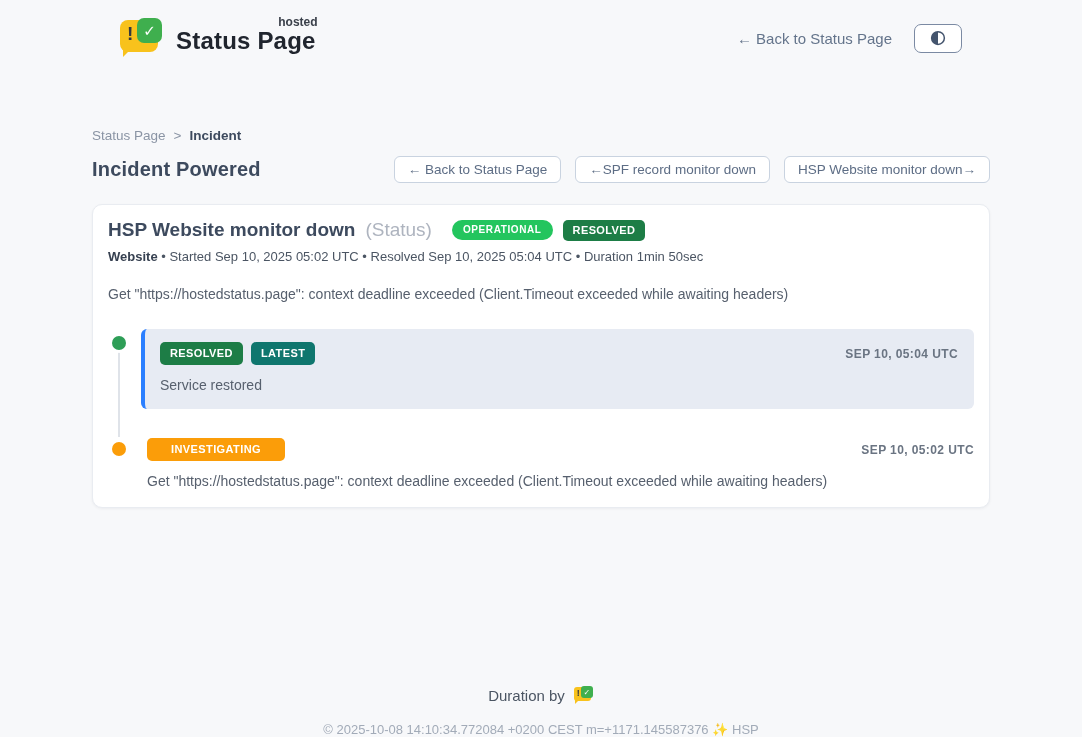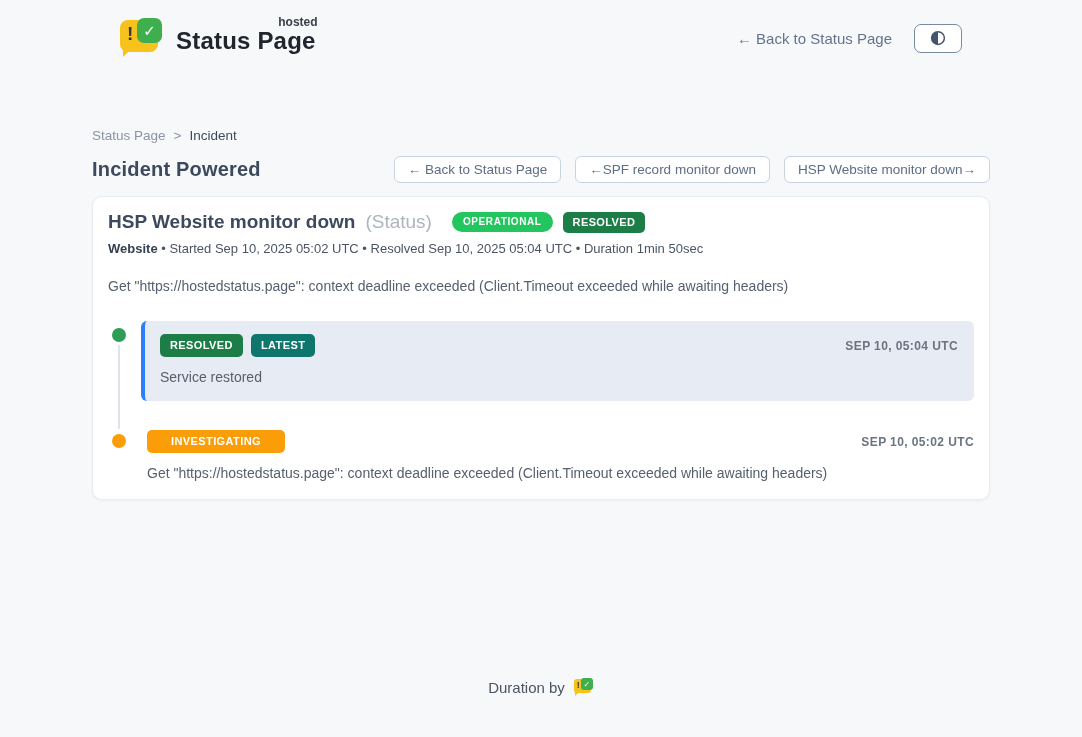--- a/index.html
+++ b/index.html
@@ -56,36 +56,36 @@
     border: 1px solid #7b8aa3; border-radius: 7px;
     display: flex; align-items: center; justify-content: center; cursor: pointer;
   }
 
   
   .breadcrumb {
     margin-top: 70px; font-size: 13.5px; color: #8a94a4;
     display: flex; align-items: center; gap: 8px;
   }
   .breadcrumb .crumb-root { cursor: pointer; }
-  .breadcrumb .crumb-current { color: #3d4a5e; font-weight: 400; text-align: center; }
+  .breadcrumb .crumb-current { color: #3d4a5e; font-weight: 700; text-align: center; }
   .title-row {
     display: flex; justify-content: space-between; align-items: center;
     margin-top: 13px;
   }
   .page-title { font-size: 20px; font-weight: 700; color: #3d4a5e; letter-spacing: 0.2px; }
   .nav-buttons { display: flex; gap: 14px; }
   .nav-btn {
     background: #ffffff; border: 1px solid #c9d3e0; border-radius: 6px;
     color: #5d6d85; font-size: 13.5px; padding: 5px 13px; cursor: pointer;
     font-family: inherit; white-space: nowrap;
   }
 
   
   .card {
-    margin-top: 13px; background: #ffffff; border: 1px solid #e9ecf1;
+    margin-top: 21px; background: #ffffff; border: 1px solid #e9ecf1;
     border-radius: 10px; box-shadow: 0 1px 3px rgba(16,24,40,0.05);
     padding: 14px 15px 18px 15px;
   }
   .card-title-row { display: flex; align-items: center; gap: 10px; flex-wrap: wrap; }
   .incident-title { font-size: 19px; font-weight: 600; color: #3d4a5e; }
   .incident-component { font-size: 19px; font-weight: 400; color: #aeb4bf; }
   .badge { display: inline-block; color: #fff; font-weight: 700; line-height: 1; }
   .badge-operational {
     background: #23c55e; font-size: 10px; letter-spacing: 0.6px;
     padding: 5px 11px; border-radius: 999px; margin-left: 10px;
@@ -244,15 +244,16 @@
   <div class="footer">
     <div class="powered-by">
       <span>Duration by</span>
       <span class="mini-bubble">
         <span class="mini-yellow"></span>
         <span class="mini-tail"></span>
         <span class="mini-excl">!</span>
         <span class="mini-green">✓</span>
       </span>
     </div>
+    <div class="copyright">© 2025-10-08 14:10:34.772084 +0200 CEST m=+1171.145587376 ✨ HSP</div>
   </div>
 
 </div>
 
 </body></html>

